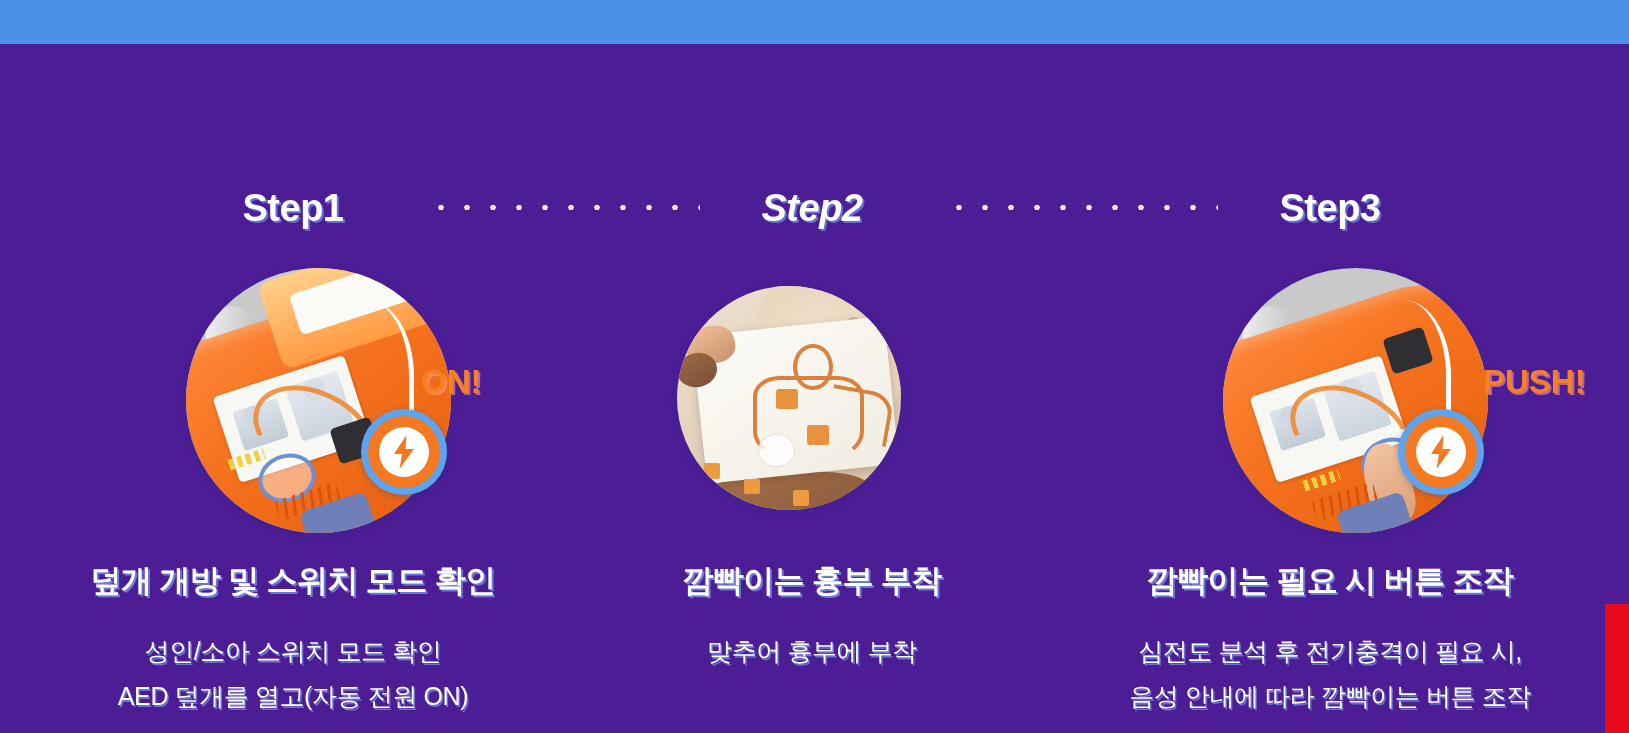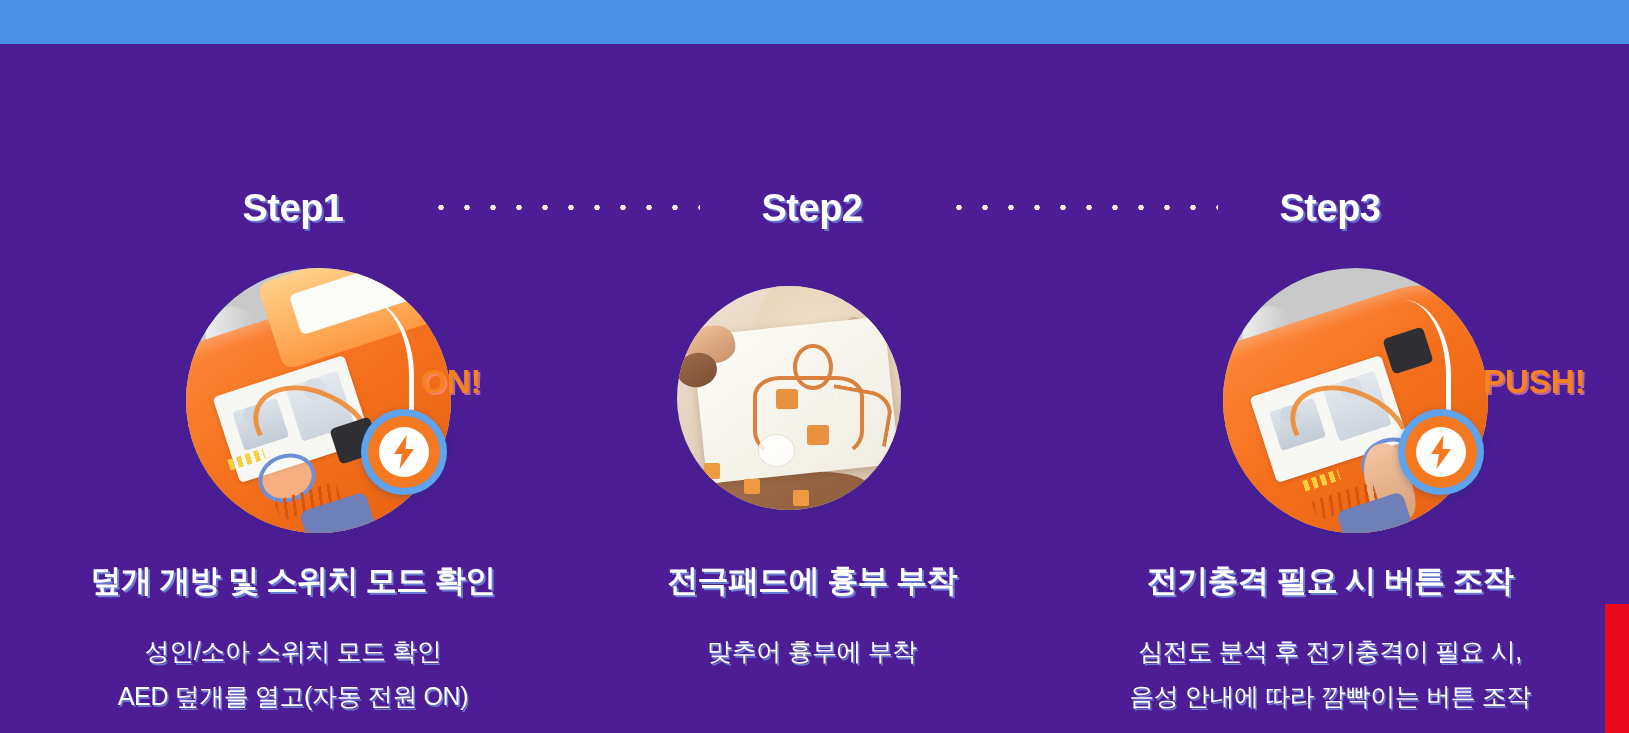--- a/index.html
+++ b/index.html
@@ -34,21 +34,21 @@
     width: 300px;
     text-align: center;
     font-size: 38px;
     font-weight: bold;
     color: #ffffff;
     letter-spacing: -0.5px;
     text-shadow: 2px 2px 0 rgba(120,180,255,.55);
     line-height: 52px;
   }
   .step-label.s1 { left: 143px; }
-  .step-label.s2 { left: 662px; }
+  .step-label.s2 { left: 662px; font-style: italic; }
   .step-label.s3 { left: 1180px; }
 
   .dot-line {
     position: absolute;
     top: 22px;
     height: 7px;
     background-image: radial-gradient(circle, #f0ead8 0 2.6px, rgba(0,0,0,0) 2.8px);
     background-size: 26px 7px;
     background-repeat: repeat-x;
     background-position: 0 center;
@@ -470,21 +470,21 @@
           <div class="disc"></div>
           <div class="finger1"></div>
           <div class="finger2"></div>
           <div class="tab t1"></div>
           <div class="tab t2"></div>
           <div class="tab t3"></div>
         </div>
       </div>
     </div>
     <div class="caption">
-      <div class="cap-title">전극패드에 흉부 부착</div>
+      <div class="cap-title">깜빡이는 흉부 부착</div>
       <div class="cap-body">
         <div>맞추어 흉부에 부착</div>
       </div>
     </div>
   </div>
 
   <div class="col c3">
     <div class="circle-wrap">
       <div class="photo">
         <div class="aed right">
@@ -507,21 +507,21 @@
             <span>
               <svg width="26" height="34" viewBox="0 0 26 34" aria-hidden="true">
                 <path d="M15.5 0 L3 19 H11 L8.5 34 L23 14 H14.5 Z" fill="#f47920"></path>
               </svg>
             </span>
           </div>
         </div>
       </div>
     </div>
     <div class="caption">
-      <div class="cap-title">전기충격 필요 시 버튼 조작</div>
+      <div class="cap-title">깜빡이는 필요 시 버튼 조작</div>
       <div class="cap-body">
         <div>심전도 분석 후 전기충격이 필요 시,</div>
         <div>음성 안내에 따라 깜빡이는 버튼 조작</div>
       </div>
     </div>
   </div>
   <div class="cta push">PUSH!</div>
 
   <div class="red-panel"></div>
 

